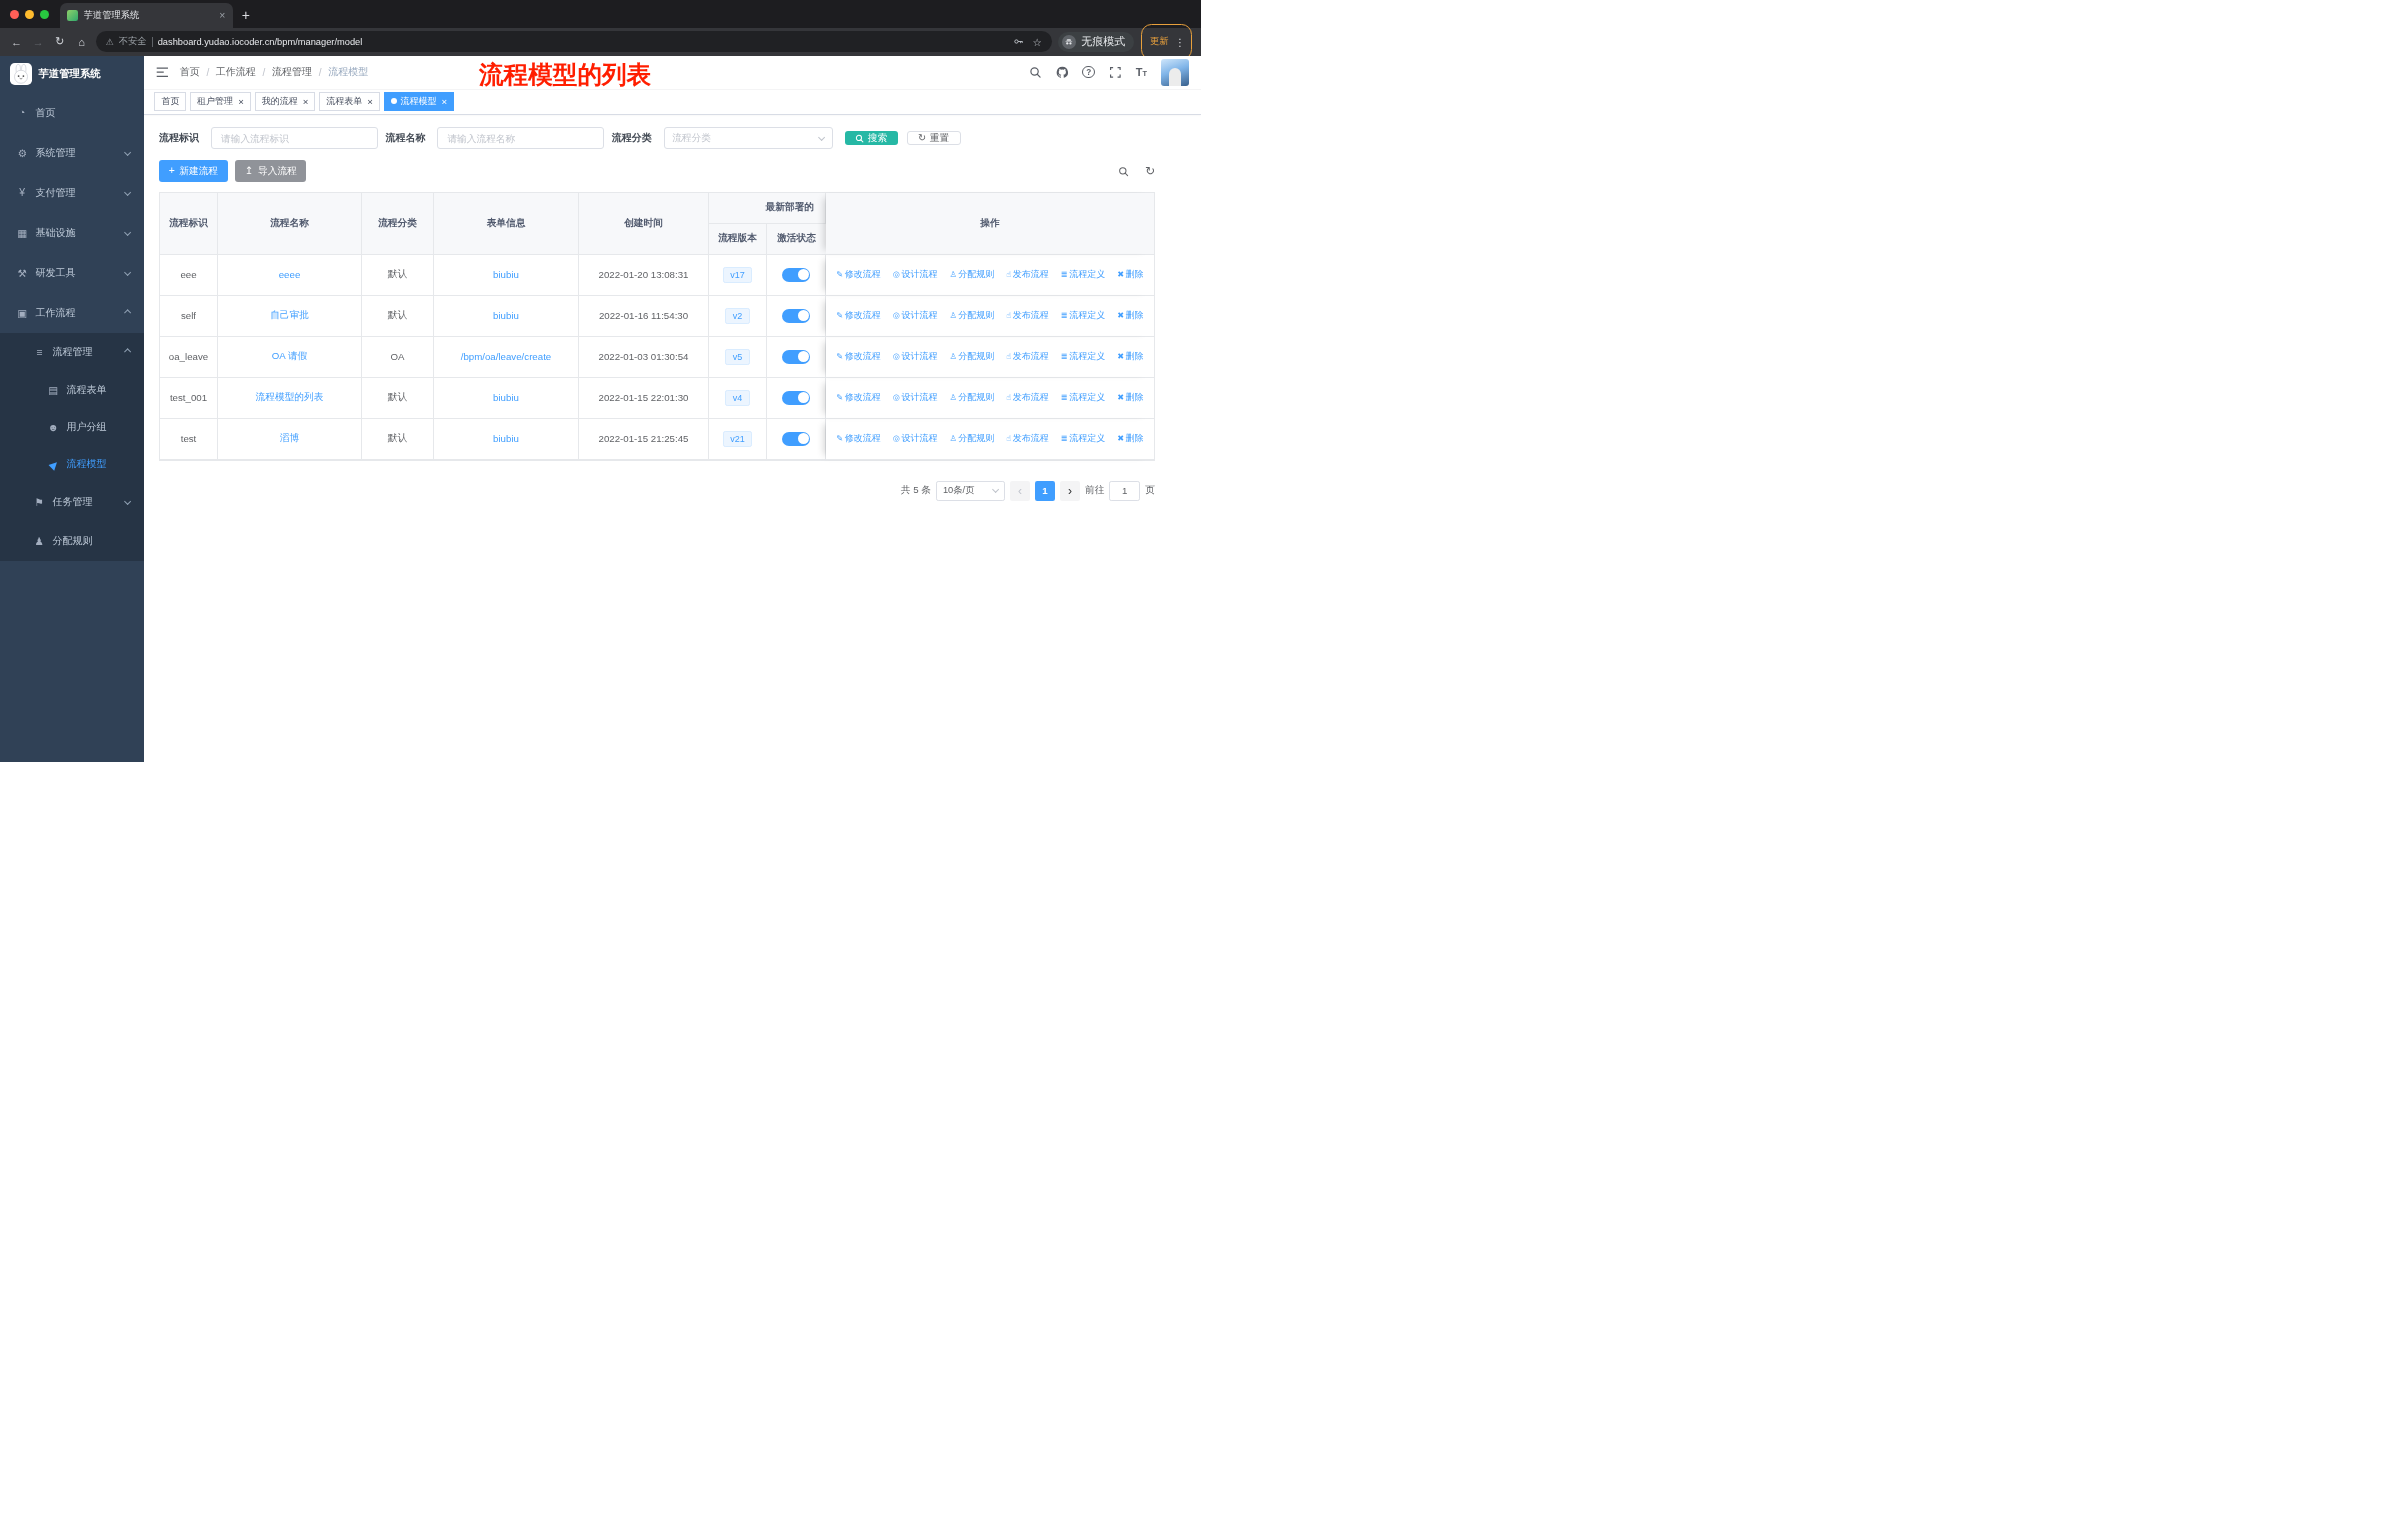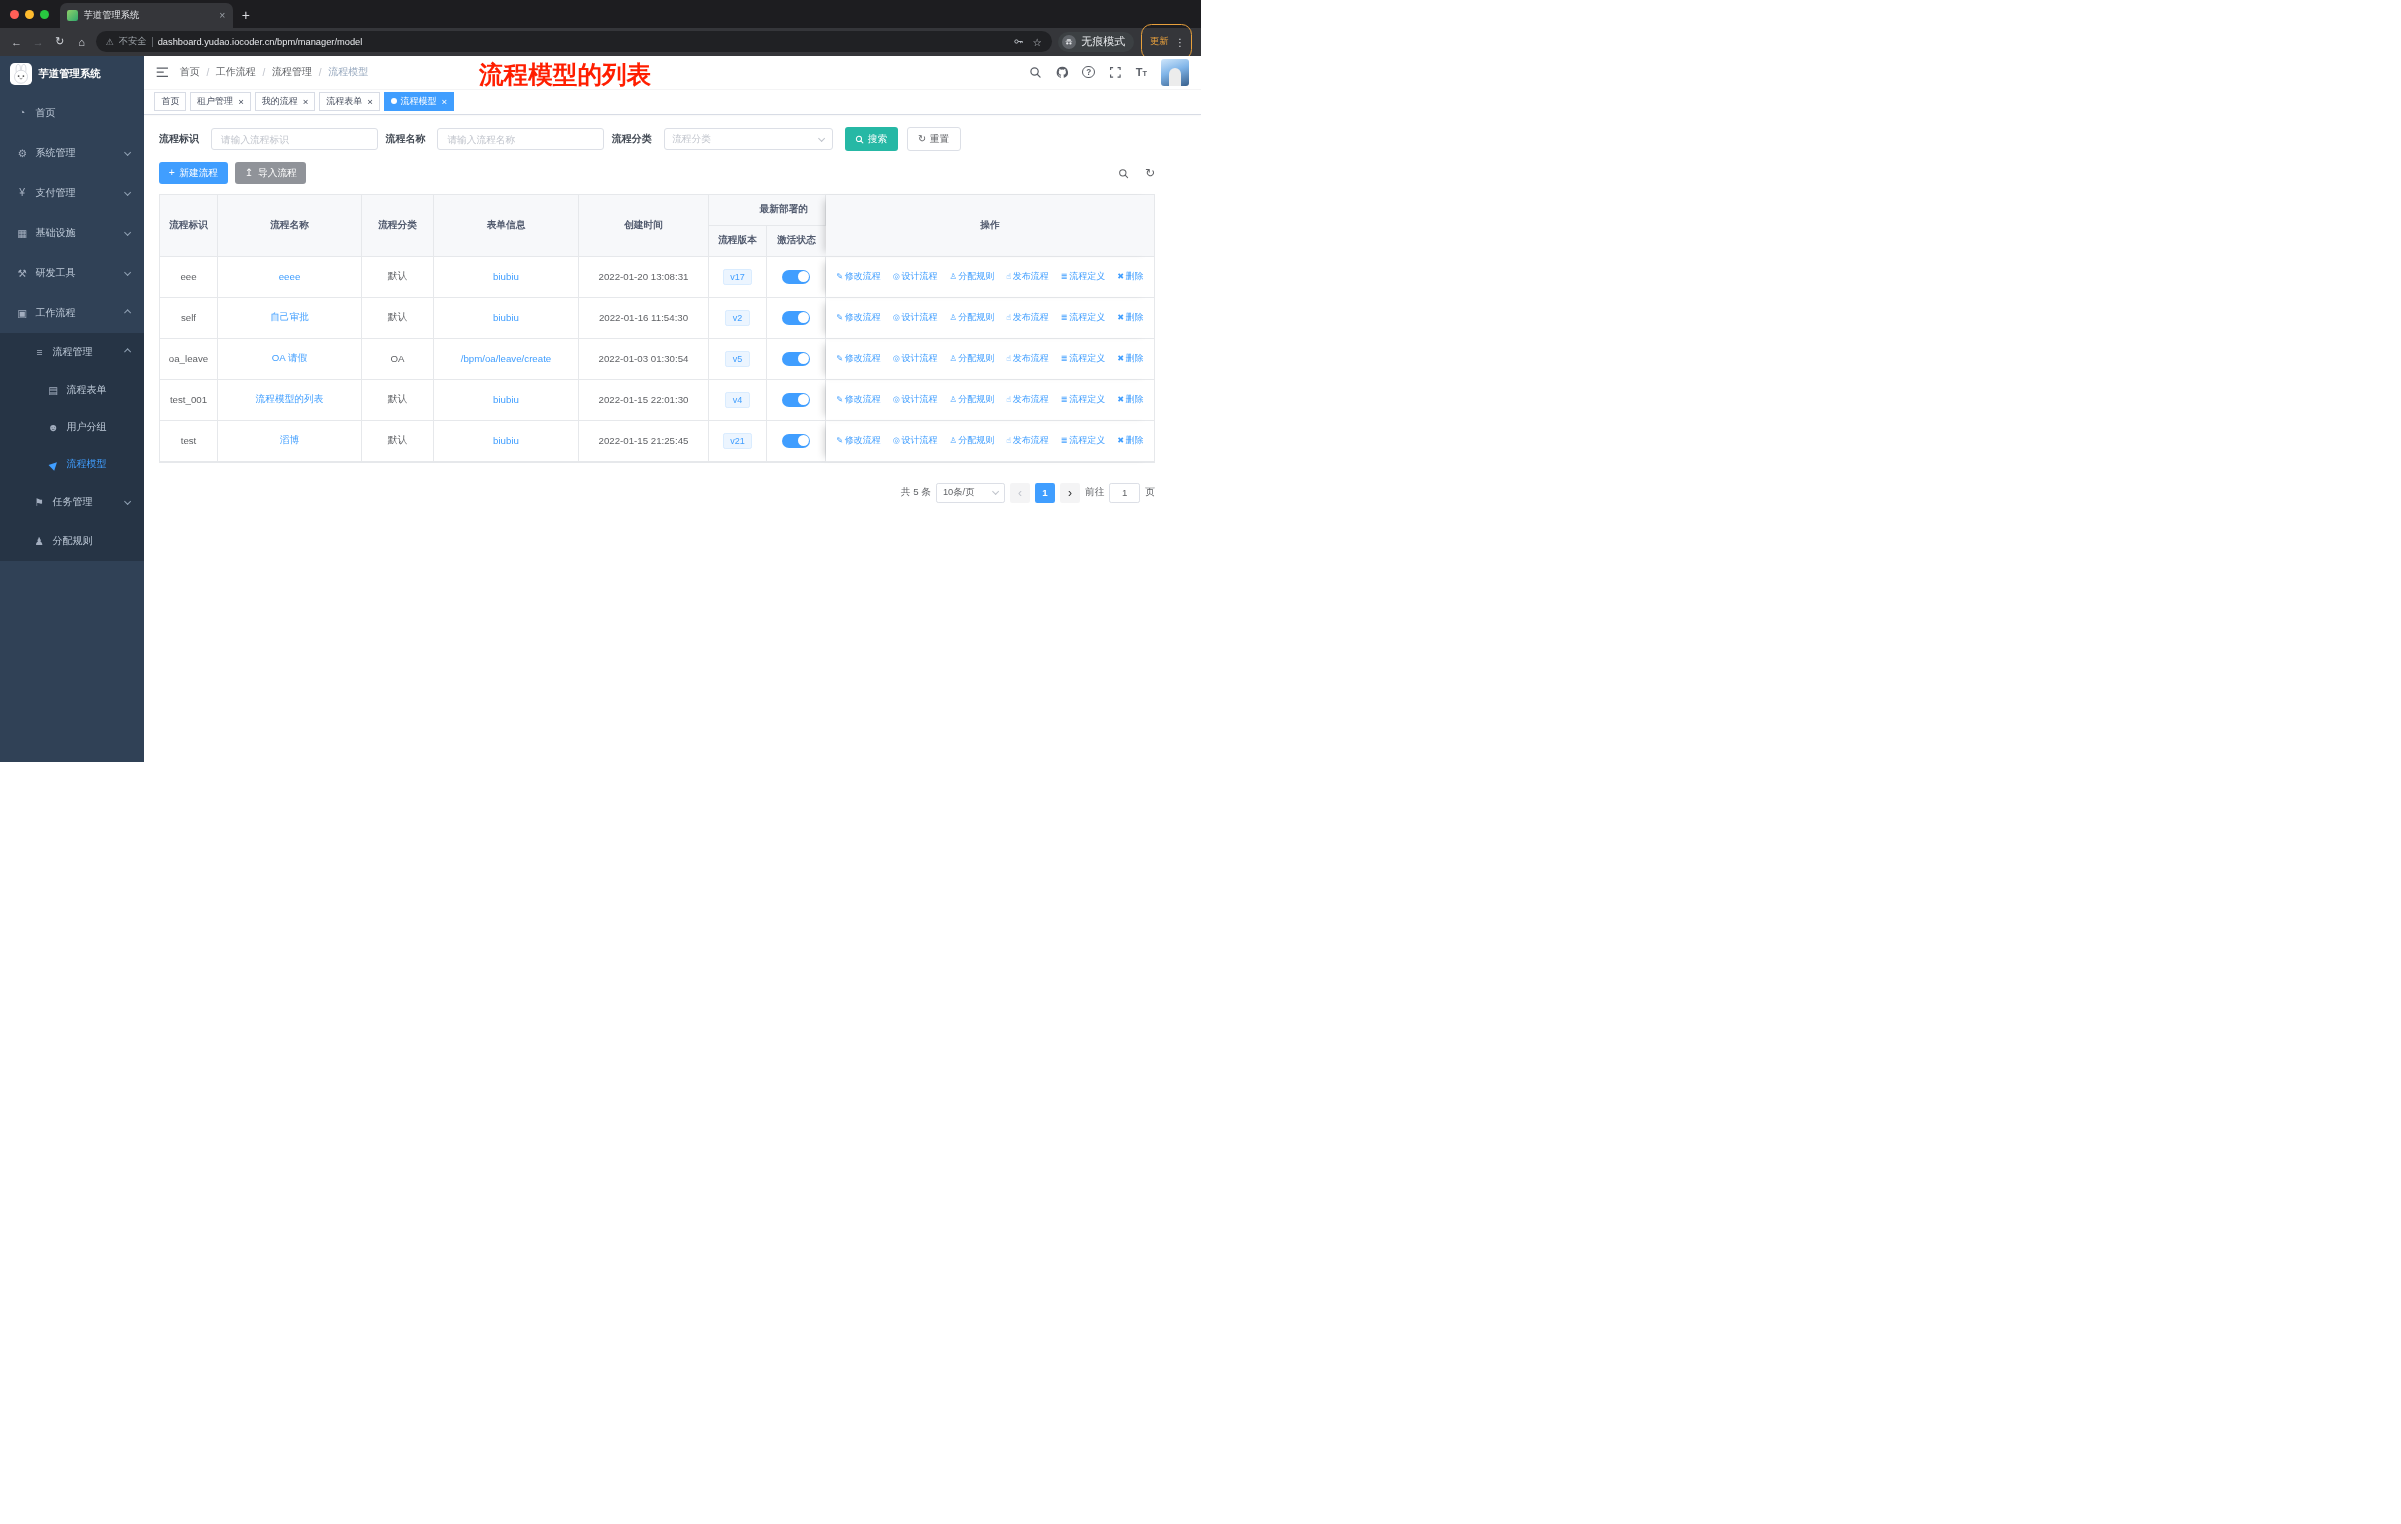--- a/index.html
+++ b/index.html
@@ -84,21 +84,21 @@
   .filter-row{display:flex;align-items:center;gap:9px}
   .ffields{display:flex;align-items:center;gap:7.4px}
   .fgroup{display:flex;align-items:center;gap:12px}
   .flabel{font-size:10px;font-weight:700;color:#444b55;white-space:nowrap}
   .fctl{height:22px;border:0.7px solid #dcdfe6;border-radius:3px;background:#fff}
   .finput{width:167px;padding:0 9px;font-size:9.7px;color:#606266;outline:none;font-family:inherit}
   .finput::placeholder{color:#c0c4cc}
   .fselect{width:169px;display:flex;align-items:center;justify-content:space-between;padding:0 7.4px;cursor:pointer}
   .fph{color:#c0c4cc;font-size:9.7px}
   .chev.sel{color:#c0c4cc;margin-top:-2.2px}
-  .fbtn{height:24px;border-radius:3px;display:inline-flex;align-items:center;gap:3.7px;padding:0 10.4px;font-size:9.7px;cursor:pointer;border:none;font-family:inherit}
+  .fbtn{height:14px;border-radius:3px;display:inline-flex;align-items:center;gap:3.7px;padding:0 10.4px;font-size:9.7px;cursor:pointer;border:none;font-family:inherit}
   .fbtn.search{background:var(--teal,#26b8a5);color:#fff;margin-left:3px}
   .fbtn.reset{background:#fff;border:0.7px solid #dcdfe6;color:#606266}
   .fbtn svg{width:9px;height:9px}
   .ric{font-size:9.7px;line-height:1}
 
   .toolbar{margin-top:11px;display:flex;align-items:center}
   .abtn{height:22px;border-radius:3px;display:inline-flex;align-items:center;gap:4.5px;padding:0 9.7px;font-size:9.7px;color:#fff;border:none;cursor:pointer;font-family:inherit}
   .abtn.primary{background:var(--accent,#409eff)}
   .abtn.info{background:#909399;margin-left:7.4px}
   .abtn .bic{font-size:10.4px;line-height:1}
@@ -106,21 +106,21 @@
   .tbic{cursor:pointer;font-size:12px;line-height:1}
   .tbic svg{width:11px;height:11px}
 
   
   .tablewrap{margin-top:9.7px}
   table{width:100%;border-collapse:separate;border-spacing:0;table-layout:fixed;border:0.7px solid #e6e8eb;font-size:9.7px}
   th,td{border-right:0.7px solid #e6e8eb;border-bottom:0.7px solid #e6e8eb;text-align:center;color:#606266;vertical-align:middle}
   th:last-child,td:last-child{border-right:none}
   th{background:#f7f8fa;font-weight:700;color:#515a6e;height:31px;padding:0 4.5px}
   td{height:41px;padding:0 3px}
-  .th-group{text-align:right;padding-right:17px;overflow:hidden;white-space:nowrap}
+  .th-group{text-align:right;padding-right:11px;overflow:hidden;white-space:nowrap}
   .fixed{box-shadow:-6.7px 0 7.4px -4.5px rgba(0,0,0,.18);position:relative;z-index:1}
   .cell-link{color:var(--accent,#409eff);cursor:pointer}
   .vtag{display:inline-block;padding:1.9px 6.7px;background:#ecf5ff;border:0.7px solid #d9ecff;color:var(--accent,#409eff);border-radius:2.2px;font-size:9px}
   .switch{display:inline-block;width:28px;height:14px;border-radius:7.4px;background:#dcdfe6;position:relative;cursor:pointer;vertical-align:middle}
   .switch.on{background:var(--accent,#409eff)}
   .switch.on::after{content:"";position:absolute;top:1.5px;right:1.5px;width:11px;height:11px;border-radius:50%;background:#fff}
   .c-ops{white-space:nowrap;overflow:hidden}
   .op{color:var(--accent,#409eff);font-size:9px;margin:0 6px;cursor:pointer;white-space:nowrap}
   .opic{font-style:normal;font-size:8.2px;margin-right:1.5px}
 

